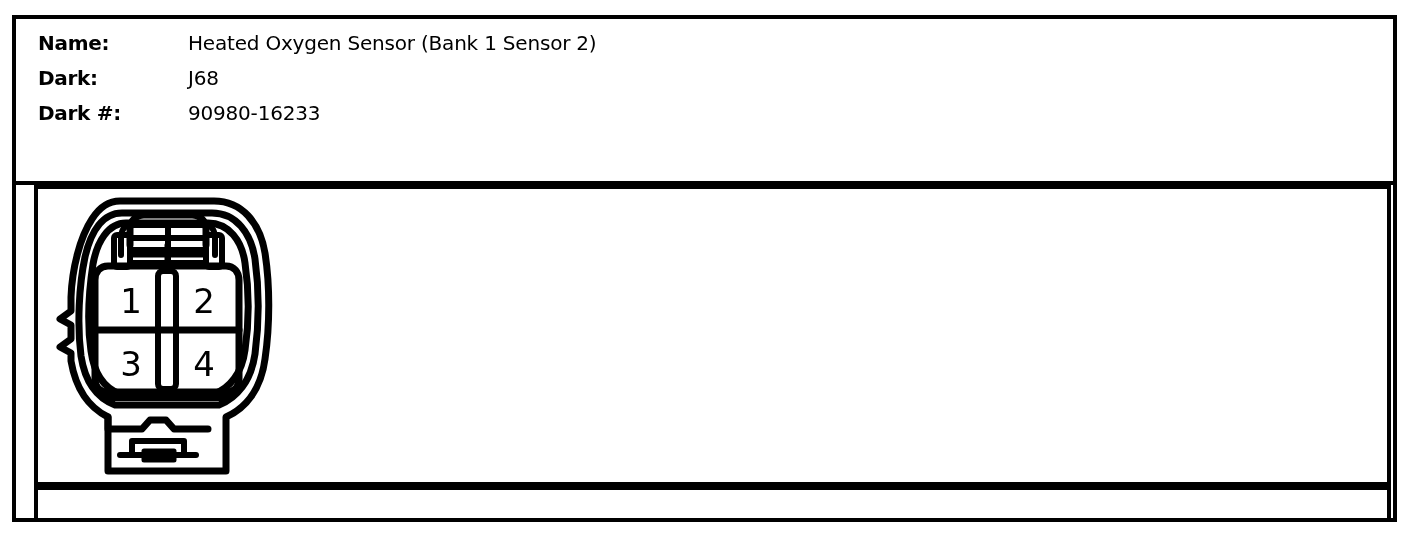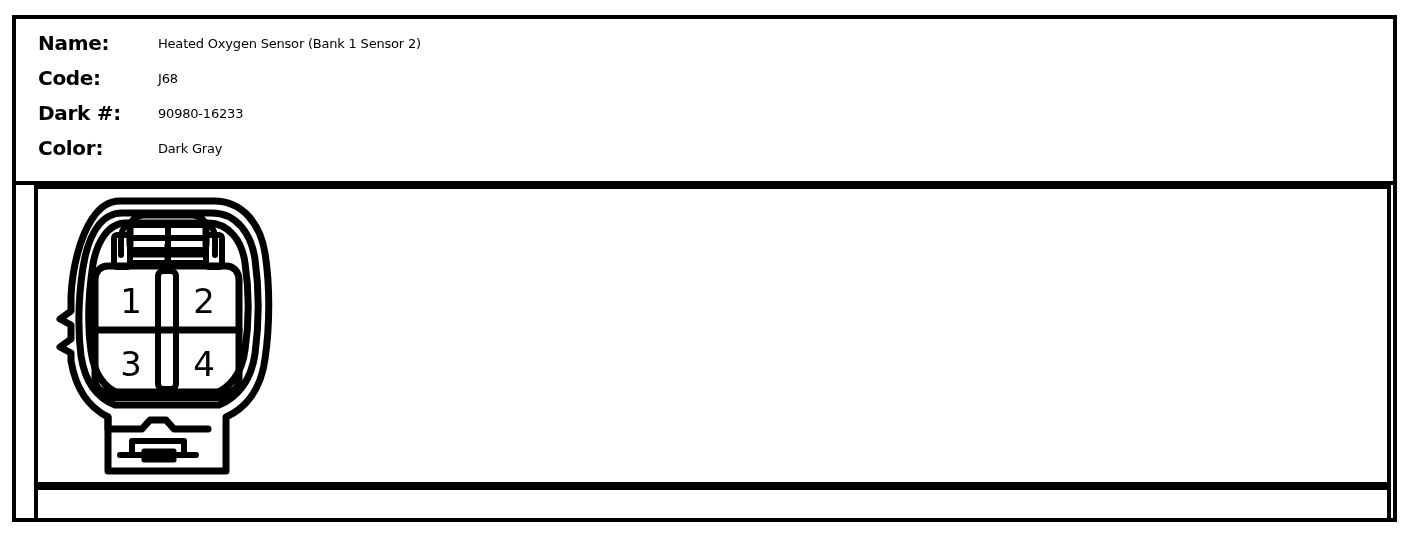--- a/index.html
+++ b/index.html
@@ -46,25 +46,26 @@
   .spec-label {
     width: 120px;
     flex: 0 0 120px;
     font-size: 20px;
     font-weight: bold;
     letter-spacing: -0.3px;
     line-height: 35px;
     white-space: nowrap;
   }
   .spec-value {
-    font-size: 13px;
+    font-size: 20px;
     font-weight: normal;
     letter-spacing: -0.2px;
     line-height: 35px;
     white-space: nowrap;
+    margin-left: 30px;
   }
 
   
   #spec-divider {
     position: absolute;
     left: 12px;
     top: 181px;
     width: 1385px;
     height: 4px;
     background: #000000;
@@ -117,33 +118,29 @@
   <div id="outer-frame"></div>
 
   <div id="spec-block">
 
     <div class="spec-row">
       <div class="spec-label">Name:</div>
       <div class="spec-value">Heated Oxygen Sensor (Bank 1 Sensor 2)</div>
     </div>
 
     <div class="spec-row">
-      <div class="spec-label">Code:</div>
+      <div class="spec-label">Dark:</div>
       <div class="spec-value">J68</div>
     </div>
 
     <div class="spec-row">
       <div class="spec-label">Dark #:</div>
       <div class="spec-value">90980-16233</div>
     </div>
 
-    <div class="spec-row">
-      <div class="spec-label">Color:</div>
-      <div class="spec-value">Dark Gray</div>
-    </div>
 
   </div>
 
   <div id="spec-divider"></div>
 
   <div id="diagram-panel">
 
     <div id="connector-figure">
       <svg viewBox="0 0 232 288" xmlns="http://www.w3.org/2000/svg">
         <g fill="none" stroke="#000000" stroke-width="7" stroke-linejoin="round" stroke-linecap="round">

